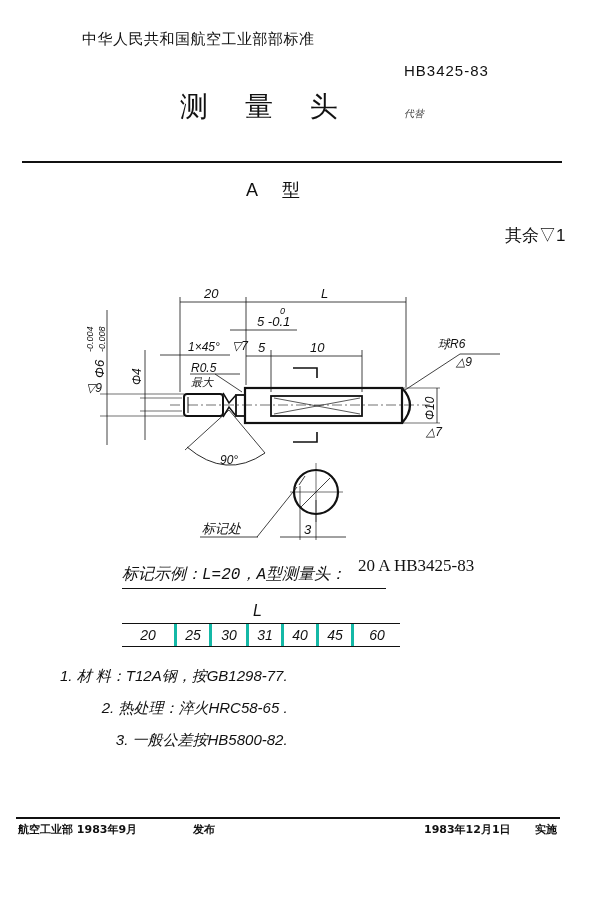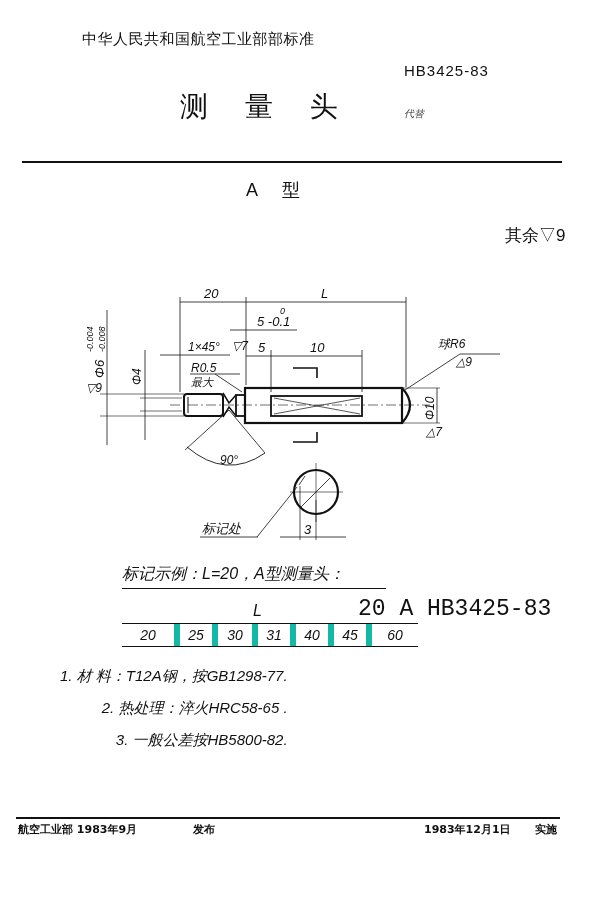--- a/index.html
+++ b/index.html
@@ -6,43 +6,43 @@
   body { width: 600px; height: 916px; position: relative; overflow: hidden; color: #111; font-family: "DejaVu Sans", sans-serif; }
   .abs { position: absolute; white-space: nowrap; }
   .org { left: 82px; top: 30px; font-size: 15px; font-weight: normal; letter-spacing: 0.5px; }
   .title { left: 156px; top: 88px; font-size: 28px; letter-spacing: 14px; font-family: "DejaVu Serif", serif; margin-left: 24px; }
   .code { left: 404px; top: 62px; font-size: 15px; font-family: "Liberation Sans", sans-serif; letter-spacing: 1px; }
   .replaces { left: 404px; top: 107px; font-size: 10px; color: #444; font-style: italic; }
   .rule-top { left: 22px; top: 161px; width: 540px; height: 2px; background: #111; }
   .type-title { left: 246px; top: 178px; font-size: 18px; font-family: "Liberation Sans", sans-serif; letter-spacing: 10px; }
   .rough { left: 505px; top: 224px; font-size: 17px; font-family: "Liberation Sans", sans-serif; }
   svg.drawing { position: absolute; left: 0; top: 0; }
-  .example { left: 122px; top: 564px; font-size: 16px; font-family: Liberation Sans, sans-serif; font-style: italic; }
+  .example { left: 122px; top: 564px; font-size: 16px; font-family: Liberation Mono, monospace; font-style: italic; }
   .example-rule { left: 122px; top: 588px; width: 264px; height: 1px; background: #111; }
-  .example-code { left: 358px; top: 596px; font-size: 23px; font-family: Liberation Mono, monospace; }
+  .example-code { left: 358px; top: 556px; font-size: 17px; font-family: Liberation Serif, serif; }
   .tbl-head { left: 253px; top: 602px; font-size: 16px; font-style: italic; font-family: "Liberation Sans", sans-serif; }
   .tbl { left: 122px; top: 623px; border-top: 1px solid #111; border-bottom: 1px solid #111; display: flex; height: 22px; }
-  .tbl .cell { border-left: 6px solid #14b8a6; font-size: 14px; font-style: italic; font-family: "Liberation Sans", sans-serif; text-align: center; line-height: 22px; }
+  .tbl .cell { border-left: 3px solid #14b8a6; font-size: 14px; font-style: italic; font-family: "Liberation Sans", sans-serif; text-align: center; line-height: 22px; }
   .tbl .cell:first-child { border-left: none; }
   .notes { left: 60px; top: 664px; font-size: 15px; font-family: "Liberation Sans", sans-serif; font-style: italic; }
   .notes .note { height: 32px; line-height: 24px; text-align: right; }
   .rule-bottom { left: 16px; top: 817px; width: 544px; height: 2px; background: #111; }
   .footer { top: 822px; font-size: 11px; font-weight: bold; text-align: right; }
 </style>
 </head>
 <body>
 
 <div class="abs org">中华人民共和国航空工业部部标准</div>
 <div class="abs title">测 量 头</div>
 <div class="abs code">HB3425-83</div>
 <div class="abs replaces">代替</div>
 <div class="abs rule-top"></div>
 
 <div class="abs type-title">A 型</div>
-<div class="abs rough">其余▽9</div>
+<div class="abs rough">其余▽1</div>
 
 <svg class="drawing" width="600" height="560" viewBox="0 0 600 560" font-family="Liberation Sans, sans-serif" font-style="italic" fill="none" stroke="#111">
 
   <rect x="245" y="388" width="157" height="35" stroke-width="2.2"></rect>
 
   <path d="M402 388 Q418 405 402 423" stroke-width="2.2"></path>
 
   <rect x="271" y="396" width="91" height="20" stroke-width="1.8"></rect>
   <line x1="274" y1="398" x2="360" y2="414" stroke-width="0.7"></line>
   <line x1="274" y1="414" x2="360" y2="398" stroke-width="0.7"></line>

